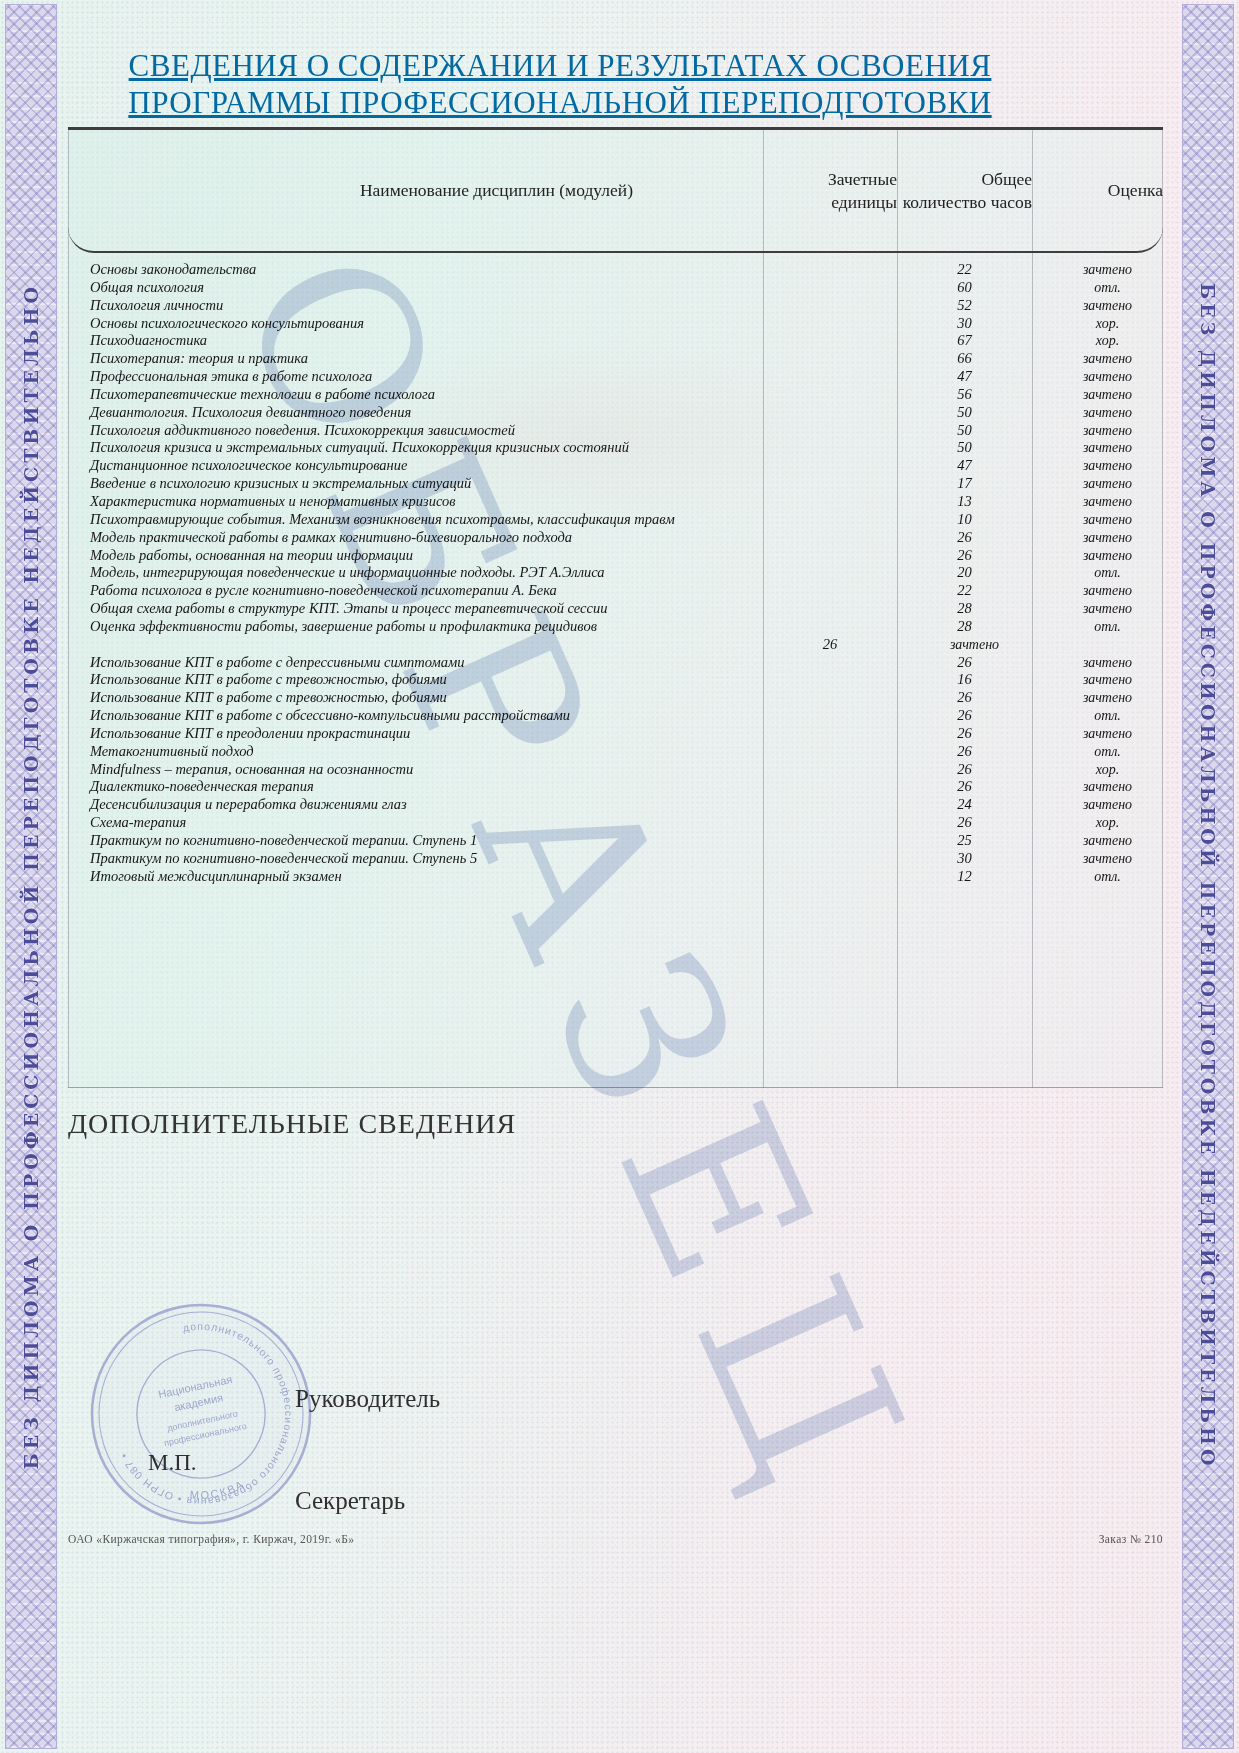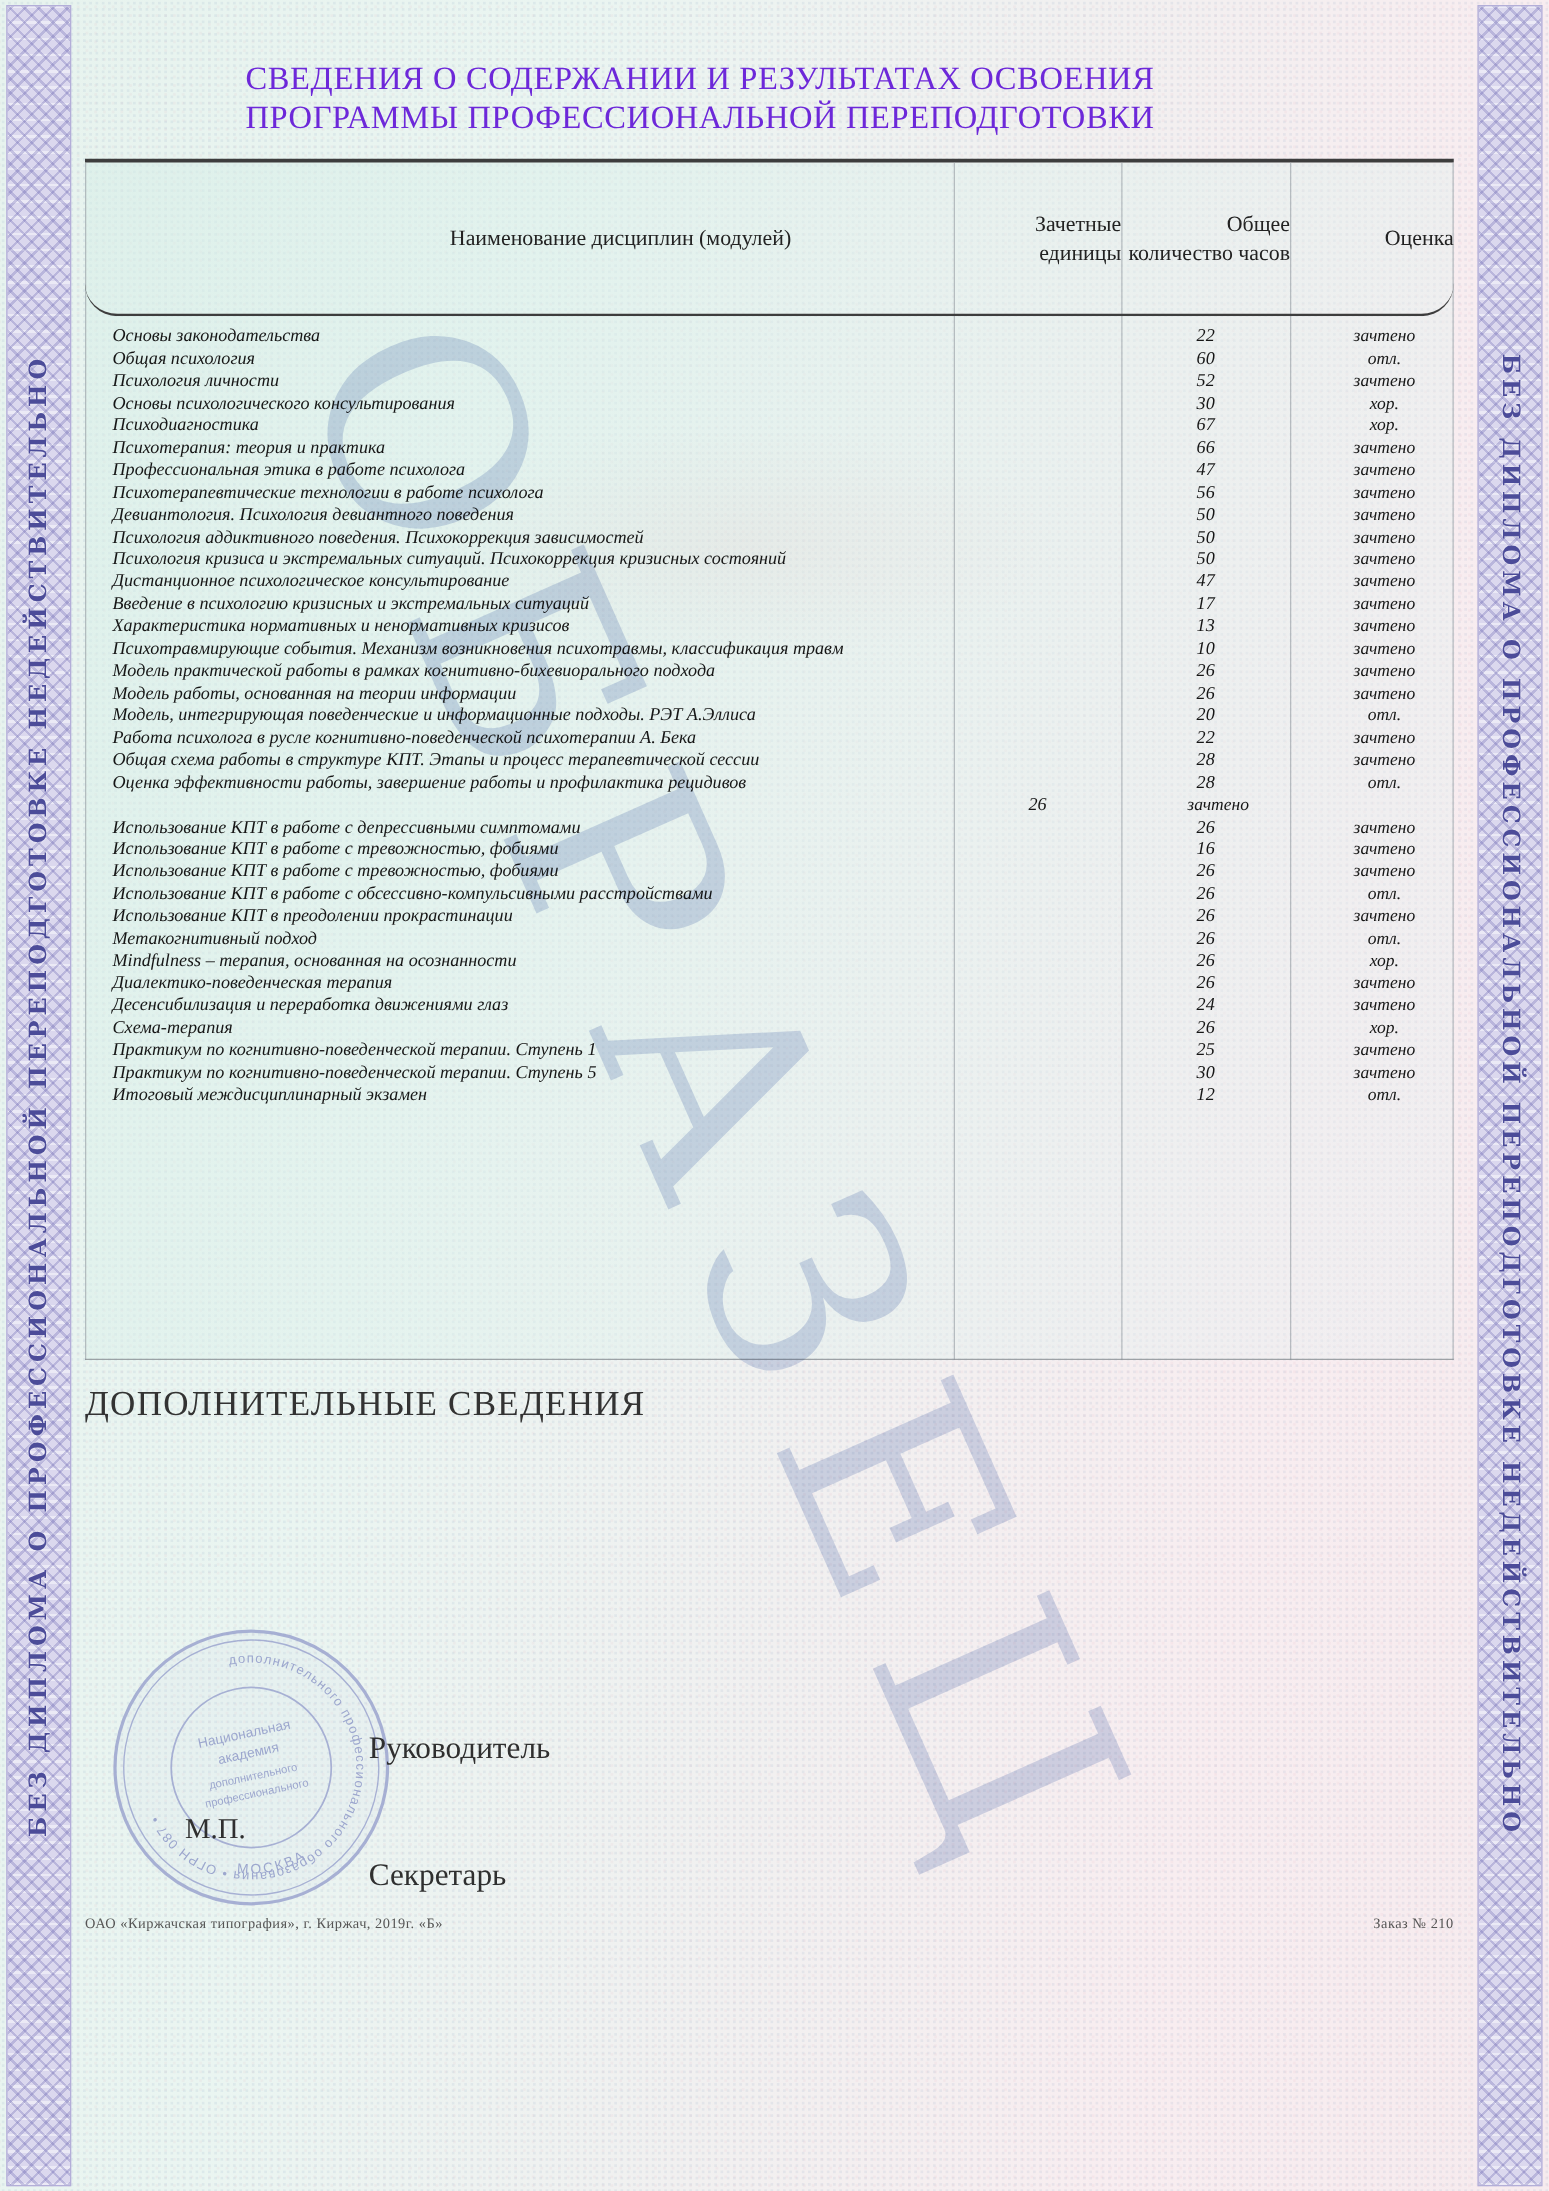--- a/index.html
+++ b/index.html
@@ -44,22 +44,23 @@
     font-weight:700;font-size:19px;letter-spacing:4px;color:#4c4c99;
     text-shadow:0 0 2px rgba(255,255,255,0.9);
     white-space:nowrap;overflow:hidden;
   }
   .gborder.left .vtext span{writing-mode:vertical-rl;transform:rotate(180deg);}
   .gborder.right .vtext span{writing-mode:vertical-rl;}
 
   
   .doc-title{
     position:absolute;left:70px;top:48px;width:980px;z-index:2;
-    text-align:center;font-size:26px;line-height:1.18;letter-spacing:0.5px;
-    color:#6d28d9;
+    text-align:center;font-size:31px;line-height:1.18;letter-spacing:0.5px;
+    color:#0369a1;
+    text-decoration:underline;
   }
 
   
   .doc-table{
     position:absolute;left:68px;top:127px;width:1095px;height:958px;z-index:2;
     background:linear-gradient(115deg, rgba(213,238,231,0.50), rgba(224,242,237,0.45) 55%, rgba(233,240,242,0.40));
     border-top:3px solid #3d3d3d;
   }
   .colline{position:absolute;top:0;bottom:0;width:1px;background:#9aa0a6;opacity:0.65;}
   .colline.l0{left:0;}

